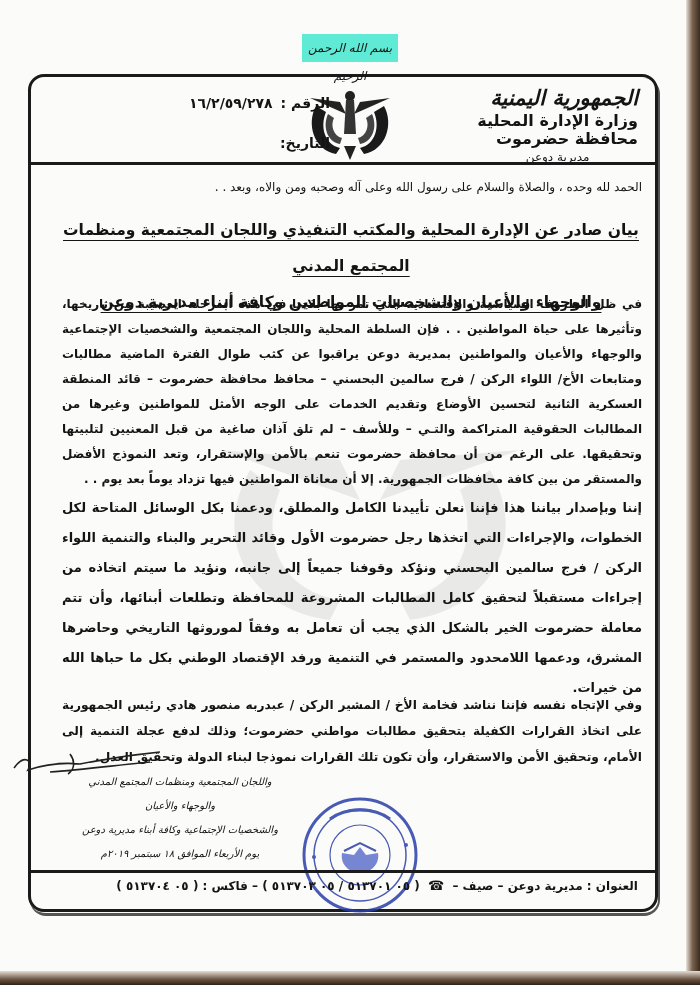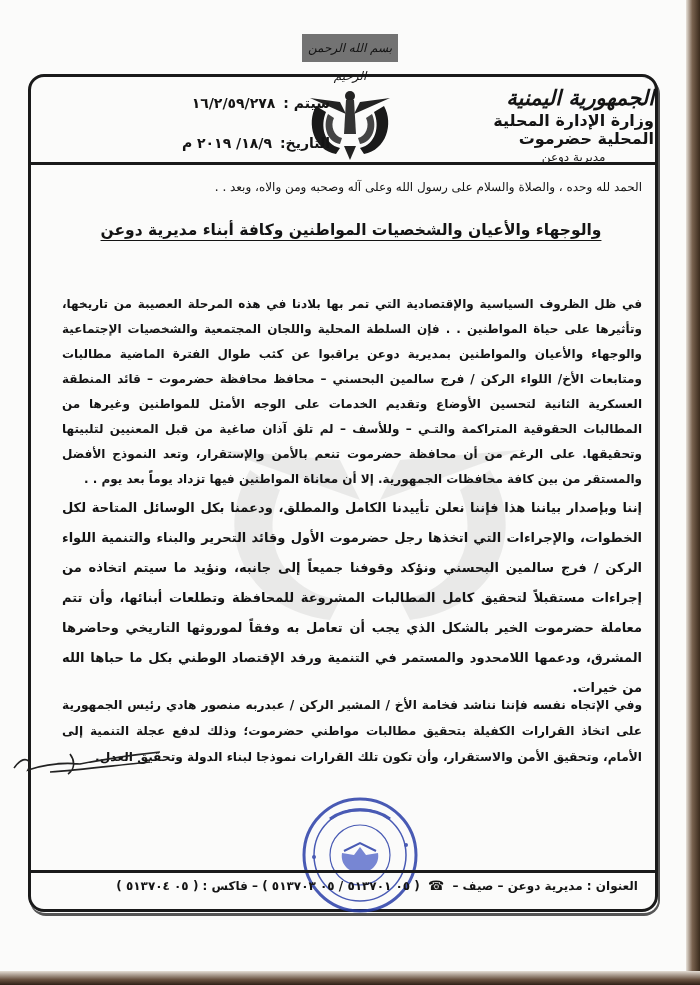--- a/index.html
+++ b/index.html
@@ -20,32 +20,32 @@
   .frame {
     position:absolute; left:28px; top:74px; width:630px; height:838px;
     border:3px solid #1a1a1a; border-radius:16px; box-sizing:border-box;
   }
   .frame-shadow {
     position:absolute; left:30px; top:78px; width:630px; height:838px;
     border-bottom:3px solid #555; border-right:2px solid #555; border-radius:16px; box-sizing:border-box;
   }
   .basmala {
     position:absolute; left:302px; top:34px; width:96px; height:28px;
-    background:#737373; z-index:3;
+    background:#5eead4; z-index:3;
     font-family:"DejaVu Serif", serif; font-size:12px; text-align:center; line-height:28px;
     letter-spacing:-0.5px; font-style:italic;
   }
   .header-rule {
     position:absolute; left:30px; top:162px; width:626px; height:3px; background:#1a1a1a;
   }
   .footer-rule {
     position:absolute; left:30px; top:870px; width:626px; height:3px; background:#1a1a1a;
   }
   .gov-block {
-    position:absolute; right:46px; top:84px; text-align:right; direction:rtl;
+    position:absolute; right:62px; top:84px; text-align:right; direction:rtl;
   }
   .gov-title { font-family:"DejaVu Serif", serif; font-size:21px; font-style:italic; font-weight:bold; line-height:28px; }
   .gov-line { font-size:16px; font-weight:bold; line-height:18px; }
   .gov-line.small { font-size:12px; font-weight:normal; letter-spacing:1px;text-align:center; }
   .emblem { position:absolute; left:306px; top:84px; width:88px; height:78px; }
   .ref-block {
     position:absolute; left:110px; top:90px; direction:rtl; text-align:right; width:220px;
     font-size:14px; font-weight:bold;
   }
   .ref-row { display:flex; justify-content:flex-start; gap:8px; height:40px; line-height:26px; }
@@ -88,71 +88,74 @@
 <div class="edge-bottom"></div>
 
 <div class="frame-shadow"></div>
 <div class="frame"></div>
 
 <div class="basmala">بسم الله الرحمن الرحيم</div>
 
 <div class="gov-block">
   <div class="gov-title">الجمهورية اليمنية</div>
   <div class="gov-line">وزارة الإدارة المحلية</div>
-  <div class="gov-line">المحلية حضرموت</div>
+  <div class="gov-line">محافظة حضرموت</div>
   <div class="gov-line small">مديرية دوعن</div>
 </div>
 
 <svg class="emblem" viewBox="0 0 88 78">
   <path d="M4 14 L34 18 L40 30 Z" fill="#222"></path>
   <path d="M84 14 L54 18 L48 30 Z" fill="#222"></path>
   <circle cx="44" cy="12" r="5" fill="#222"></circle>
   <path d="M40 16 L48 16 L50 50 L38 50 Z" fill="#333"></path>
   <path d="M10 22 C0 40 8 66 30 70 L34 64 C18 60 14 42 20 28 Z" fill="#1a1a1a"></path>
   <path d="M78 22 C88 40 80 66 58 70 L54 64 C70 60 74 42 68 28 Z" fill="#1a1a1a"></path>
   <path d="M22 30 C16 44 22 58 34 60 L36 54 C28 52 24 42 28 34 Z" fill="#444"></path>
   <path d="M66 30 C72 44 66 58 54 60 L52 54 C60 52 64 42 60 34 Z" fill="#444"></path>
   <path d="M38 62 L44 76 L50 62 Z" fill="#222"></path>
 </svg>
 
 <div class="ref-block">
   <div class="ref-row">
-    <span>سيتم :</span>
+    <span>الرقم :</span>
     <span class="val">١٦/٢/٥٩/٢٧٨</span>
   </div>
   <div class="ref-row">
     <span>التاريخ:</span>
-    <span class="val">١٨/٩/ ٢٠١٩ م</span>
   </div>
 </div>
 
 <div class="header-rule"></div>
 
 <svg class="watermark" viewBox="0 0 320 240">
   <path d="M10 60 L130 70 L150 110 Z" fill="#555"></path>
   <path d="M310 60 L190 70 L170 110 Z" fill="#555"></path>
   <path d="M40 80 C0 150 40 220 120 230 L130 210 C70 200 50 150 70 100 Z" fill="#555"></path>
   <path d="M280 80 C320 150 280 220 200 230 L190 210 C250 200 270 150 250 100 Z" fill="#555"></path>
 </svg>
 
 <div class="greeting">الحمد لله وحده ، والصلاة والسلام على رسول الله وعلى آله وصحبه ومن والاه، وبعد . .</div>
 
 <div class="title-block">
+  <div><span>بيان صادر عن الإدارة المحلية والمكتب التنفيذي واللجان المجتمعية ومنظمات المجتمع المدني</span></div>
   <div><span>والوجهاء والأعيان والشخصيات المواطنين وكافة أبناء مديرية دوعن</span></div>
 </div>
 
 <div class="para p1">في ظل الظروف السياسية والإقتصادية التي تمر بها بلادنا في هذه المرحلة العصيبة من تاريخها، وتأثيرها على حياة المواطنين . . فإن السلطة المحلية واللجان المجتمعية والشخصيات الإجتماعية والوجهاء والأعيان والمواطنين بمديرية دوعن يراقبوا عن كثب طوال الفترة الماضية مطالبات ومتابعات الأخ/ اللواء الركن / فرج سالمين البحسني – محافظ محافظة حضرموت – قائد المنطقة العسكرية الثانية لتحسين الأوضاع وتقديم الخدمات على الوجه الأمثل للمواطنين وغيرها من المطالبات الحقوقية المتراكمة والتـي – وللأسف – لم تلق آذان صاغية من قبل المعنيين لتلبيتها وتحقيقها. على الرغم من أن محافظة حضرموت تنعم بالأمن والإستقرار، وتعد النموذج الأفضل والمستقر من بين كافة محافظات الجمهورية. إلا أن معاناة المواطنين فيها تزداد يوماً بعد يوم . .</div>
 <div class="para p2">إننا وبإصدار بياننا هذا فإننا نعلن تأييدنا الكامل والمطلق، ودعمنا بكل الوسائل المتاحة لكل الخطوات، والإجراءات التي اتخذها رجل حضرموت الأول وقائد التحرير والبناء والتنمية اللواء الركن / فرج سالمين البحسني ونؤكد وقوفنا جميعاً إلى جانبه، ونؤيد ما سيتم اتخاذه من إجراءات مستقبلاً لتحقيق كامل المطالبات المشروعة للمحافظة وتطلعات أبنائها، وأن تتم معاملة حضرموت الخير بالشكل الذي يجب أن تعامل به وفقاً لموروثها التاريخي وحاضرها المشرق، ودعمها اللامحدود والمستمر في التنمية ورفد الإقتصاد الوطني بكل ما حباها الله من خيرات.</div>
 <div class="para p3">وفي الإتجاه نفسه فإننا نناشد فخامة الأخ / المشير الركن / عبدربه منصور هادي رئيس الجمهورية على اتخاذ القرارات الكفيلة بتحقيق مطالبات مواطني حضرموت؛ وذلك لدفع عجلة التنمية إلى الأمام، وتحقيق الأمن والاستقرار، وأن تكون تلك القرارات نموذجا لبناء الدولة وتحقيق العدل.</div>
 
 <svg class="signature" viewBox="0 0 160 40">
   <path d="M4 28 C14 14 24 20 18 30 C30 26 50 22 70 24 C90 20 110 16 150 12 M60 14 C66 22 64 30 58 34 M40 32 C70 30 100 26 140 22" stroke="#222" stroke-width="1.6" fill="none"></path>
 </svg>
 
 <div class="sign-block">
+  <div>واللجان المجتمعية ومنظمات المجتمع المدني والوجهاء والأعيان</div>
+  <div>والشخصيات الإجتماعية وكافة أبناء مديرية دوعن</div>
+  <div>يوم الأربعاء الموافق ١٨ سبتمبر ٢٠١٩م</div>
 </div>
 
 <svg class="stamp" viewBox="0 0 120 120">
   <circle cx="60" cy="60" r="56" fill="none" stroke="#2a3fa8" stroke-width="3"></circle>
   <circle cx="60" cy="60" r="46" fill="none" stroke="#2a3fa8" stroke-width="1.5"></circle>
   <circle cx="60" cy="60" r="30" fill="none" stroke="#2a3fa8" stroke-width="1.2"></circle>
   <path d="M42 58 C40 70 50 78 60 78 C70 78 80 70 78 58 L66 60 L60 52 L54 60 Z" fill="#3a4fc0" opacity="0.8"></path>
   <path d="M44 56 L60 48 L76 56" stroke="#2a3fa8" stroke-width="2" fill="none"></path>
   <circle cx="14" cy="62" r="2" fill="#2a3fa8"></circle>
   <circle cx="106" cy="50" r="2" fill="#2a3fa8"></circle>

